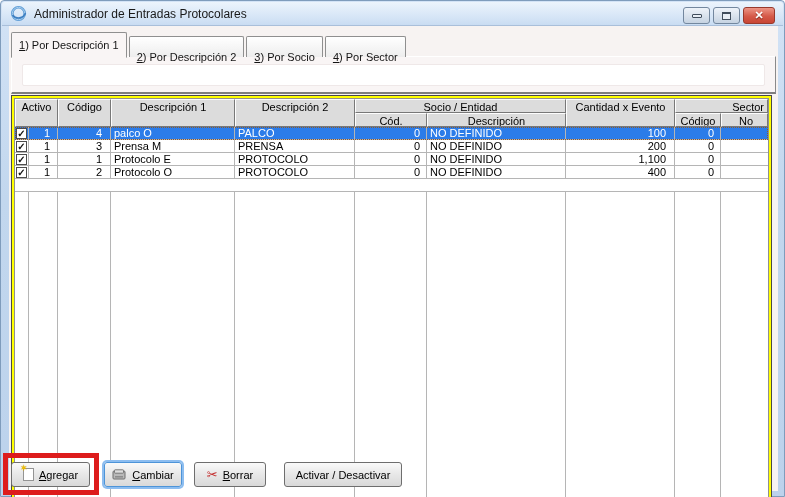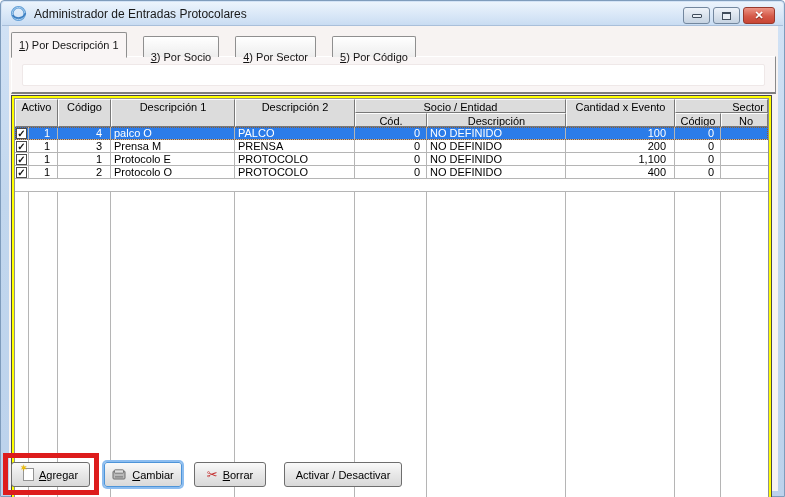--- a/index.html
+++ b/index.html
@@ -25,21 +25,21 @@
   .glyph-max { width:9px; height:8px; border:1px solid #404d5c; border-top-width:2px; background:#e8eef5; }
   .glyph-close { color:#fff; font-size:11px; font-weight:bold; line-height:11px; text-shadow:0 1px 1px #7d2418; }
 
   
   .client { position:absolute; left:8px; top:25px; width:769px; height:465px;
     background:#f7f3f2; }
 
   
   .tabs { position:absolute; left:2px; top:5px; height:26px; display:flex;
     align-items:flex-end; z-index:3; }
-  .tab { height:21px; padding:14px 7px 0 7px; margin-right:16px; font-size:11px; color:#141414;
+  .tab { height:21px; padding:14px 7px 0 7px; margin-right:2px; font-size:11px; color:#141414;
     background:linear-gradient(#ffffff,#ededed); border:1px solid #8f8f8f; border-bottom:none;
     border-radius:2px 2px 0 0; white-space:nowrap; }
   .tab.active { height:26px; padding-top:6px; background:#f9f5f5; margin-bottom:-1px;
     border-bottom:1px solid #f9f5f5; }
   .u { text-decoration:underline; }
 
   
   .card { position:absolute; left:2px; top:30px; width:765px; height:38px; background:#f9f5f5;
     border-top:1px solid #ffffff; border-left:1px solid #ffffff;
     border-right:1px solid #8a8a8a; border-bottom:2px solid #7e7e7e; z-index:2; }
@@ -137,23 +137,23 @@
       </div>
     <div class="winbtn btn-close">
         <span class="glyph-close">✕</span>
       </div>
   </div>
 
   <div class="client">
 
     <div class="tabs">
       <div class="tab active"><span class="u">1</span><span>) Por Descripción 1</span></div>
+      <div class="tab"><span class="u">2</span><span>) Por Descripción 2</span></div>
       <div class="tab"><span class="u">3</span><span>) Por Socio</span></div>
       <div class="tab"><span class="u">4</span><span>) Por Sector</span></div>
-      <div class="tab"><span class="u">5</span><span>) Por Código</span></div>
     </div>
 
     <div class="card">
       <input class="locator" type="text" value="" style="">
     </div>
 
     <div class="grid">
       <div class="grid-y">
         <div class="grid-in">
 

